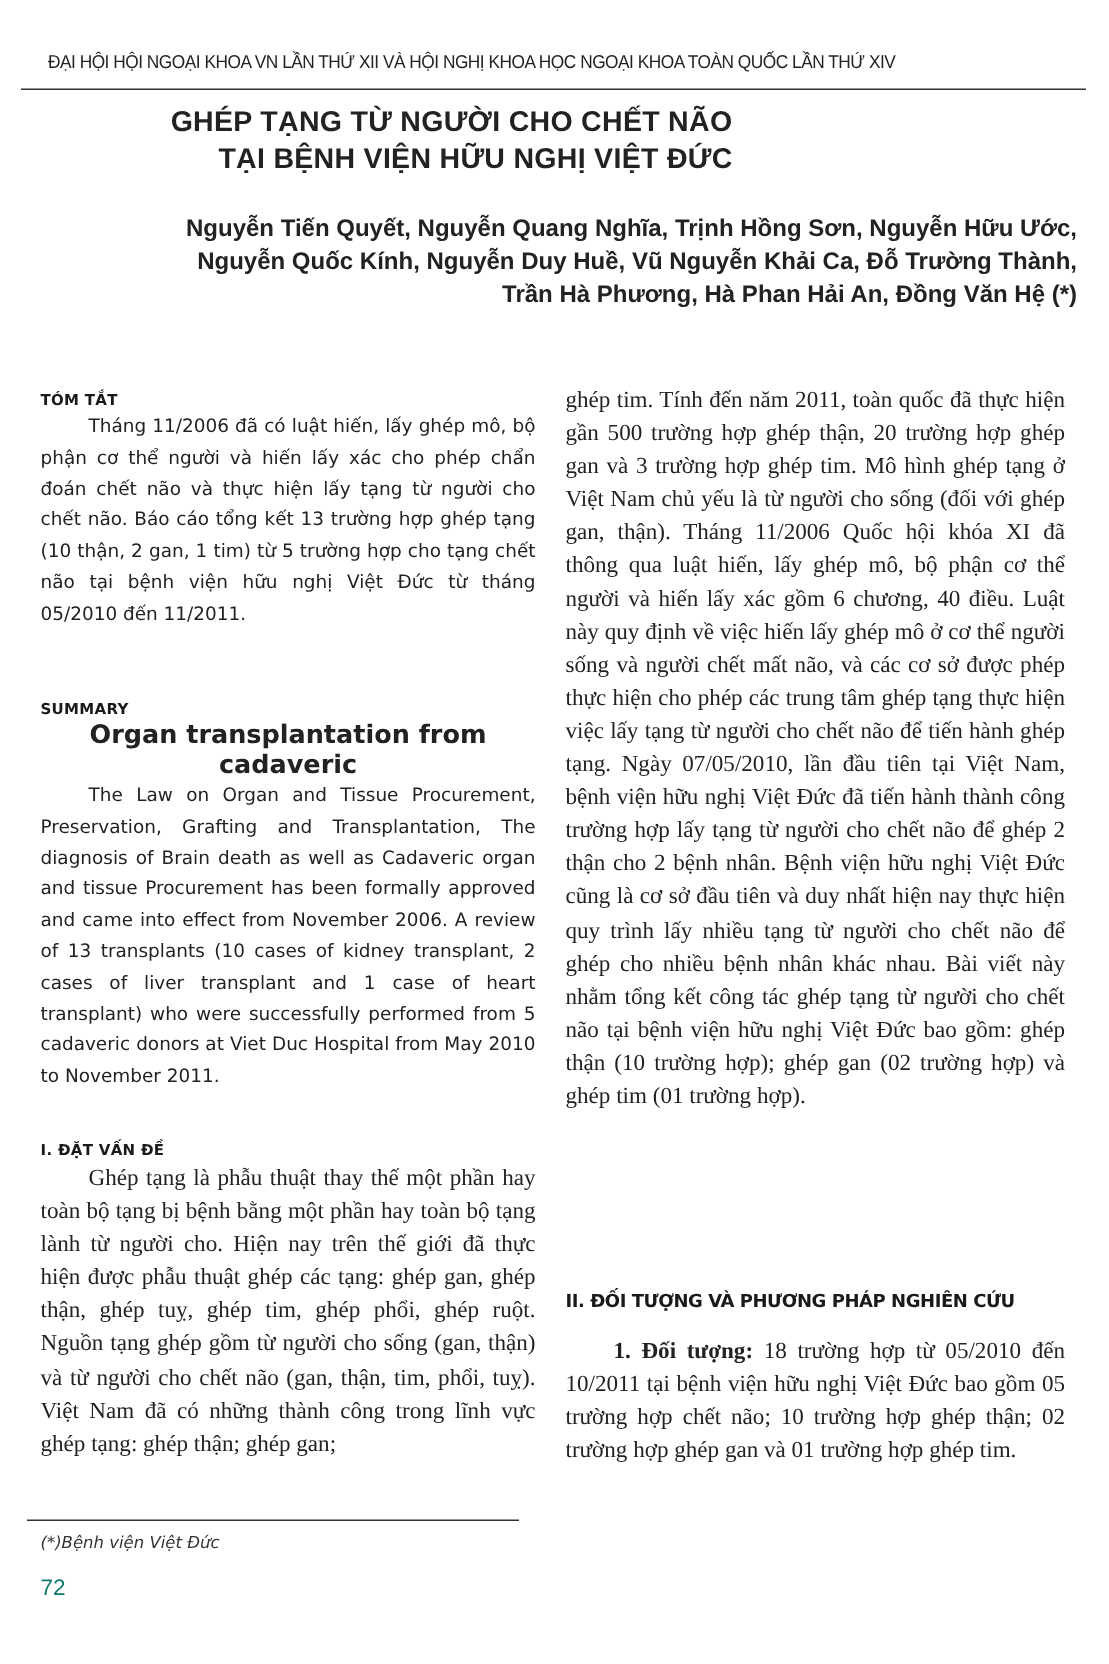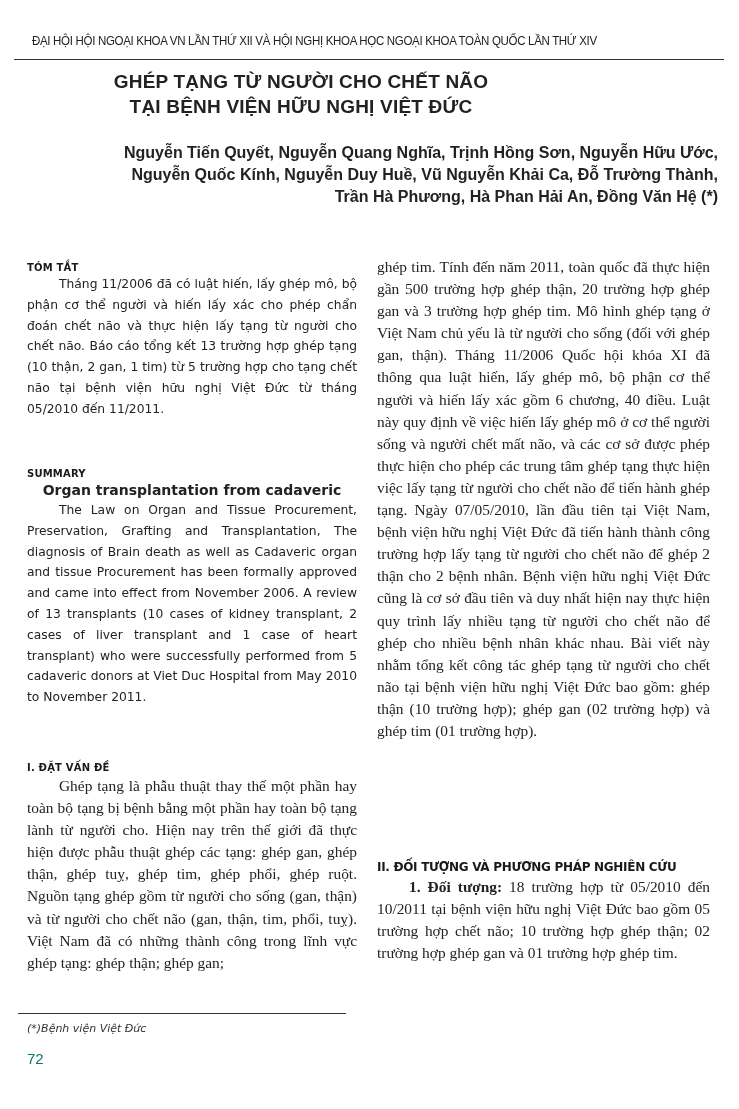--- a/index.html
+++ b/index.html
@@ -21,35 +21,35 @@
     font-family:Liberation Sans, sans-serif; font-weight:bold; font-size:16px; line-height:22px; color:#222;
   }
   .col { width:330px; }
   .col-left { left:27px; }
   .col-right { left:377px; width:333px; }
   .sans { font-family:"DejaVu Sans", sans-serif; font-size:12.3px; line-height:20.8px; text-align:justify; color:#222; }
   .serif { font-family:"Liberation Serif", serif; font-size:15.4px; line-height:22.1px; text-align:justify; color:#222; }
   .h-sec { font-family:"DejaVu Sans", sans-serif; font-weight:bold; font-size:10px; color:#1a1a1a; letter-spacing:0.2px; }
   .h-sec-sm { font-family:"DejaVu Sans", sans-serif; font-weight:bold; font-size:12px; color:#1a1a1a; letter-spacing:-0.3px; white-space:nowrap; }
   .indent { text-indent:32px; }
-  .sum-title { font-family:"DejaVu Sans", sans-serif; font-weight:bold; font-size:14px; line-height:20px; text-align:center; color:#222; }
+  .sum-title { font-family:"DejaVu Sans", sans-serif; font-weight:bold; font-size:17px; line-height:20px; text-align:center; color:#222; }
   p { margin:0; }
   .footnote-rule { left:18px; top:1013px; width:328px; height:1px; background:#333; }
   .footnote { left:27px; top:1022px; font-family:"DejaVu Sans", sans-serif; font-style:italic; font-size:11px; color:#333; }
   .page-num { left:27px; top:1050px; font-family:"Liberation Sans", sans-serif; font-size:15px; color:#0f766e; }
   b.lbl { font-weight:bold; }
 </style>
 </head>
 <body>
 
 <div class="abs running-header">ĐẠI HỘI HỘI NGOẠI KHOA VN LẦN THỨ XII VÀ HỘI NGHỊ KHOA HỌC NGOẠI KHOA TOÀN QUỐC LẦN THỨ XIV</div>
 <div class="abs header-rule"></div>
 
 <div class="abs title" style="top:71px;">GHÉP TẠNG TỪ NGƯỜI CHO CHẾT NÃO</div>
-<div class="abs title" style="top:96px;">TẠI BỆNH VIỆN HỮU NGHỊ VIỆT ĐỨC</div>
+<div class="abs title" style="top:96px;padding-left:16px;">TẠI BỆNH VIỆN HỮU NGHỊ VIỆT ĐỨC</div>
 
 <div class="abs authors" style="top:142px;">Nguyễn Tiến Quyết, Nguyễn Quang Nghĩa, Trịnh Hồng Sơn, Nguyễn Hữu Ước,</div>
 <div class="abs authors" style="top:164px;">Nguyễn Quốc Kính, Nguyễn Duy Huề, Vũ Nguyễn Khải Ca, Đỗ Trường Thành,</div>
 <div class="abs authors" style="top:186px;">Trần Hà Phương, Hà Phan Hải An, Đồng Văn Hệ (*)</div>
 
 <div class="abs col col-left" style="top:262px;">
   <div class="h-sec" style="margin-bottom:1px;">TÓM TẮT</div>
   <p class="sans indent">Tháng 11/2006 đã có luật hiến, lấy ghép mô, bộ phận cơ thể người và hiến lấy xác cho phép chẩn đoán chết não và thực hiện lấy tạng từ người cho chết não. Báo cáo tổng kết 13 trường hợp ghép tạng (10 thận, 2 gan, 1 tim) từ 5 trường hợp cho tạng chết não tại bệnh viện hữu nghị Việt Đức từ tháng 05/2010 đến 11/2011.</p>
 </div>
 
@@ -66,15 +66,15 @@
 
 <div class="abs footnote-rule"></div>
 <div class="abs footnote">(*)Bệnh viện Việt Đức</div>
 <div class="abs page-num">72</div>
 
 <div class="abs col col-right" style="top:256px;">
   <p class="serif">ghép tim. Tính đến năm 2011, toàn quốc đã thực hiện gần 500 trường hợp ghép thận, 20 trường hợp ghép gan và 3 trường hợp ghép tim. Mô hình ghép tạng ở Việt Nam chủ yếu là từ người cho sống (đối với ghép gan, thận). Tháng 11/2006 Quốc hội khóa XI đã thông qua luật hiến, lấy ghép mô, bộ phận cơ thể người và hiến lấy xác gồm 6 chương, 40 điều. Luật này quy định về việc hiến lấy ghép mô ở cơ thể người sống và người chết mất não, và các cơ sở được phép thực hiện cho phép các trung tâm ghép tạng thực hiện việc lấy tạng từ người cho chết não để tiến hành ghép tạng. Ngày 07/05/2010, lần đầu tiên tại Việt Nam, bệnh viện hữu nghị Việt Đức đã tiến hành thành công trường hợp lấy tạng từ người cho chết não để ghép 2 thận cho 2 bệnh nhân. Bệnh viện hữu nghị Việt Đức cũng là cơ sở đầu tiên và duy nhất hiện nay thực hiện quy trình lấy nhiều tạng từ người cho chết não để ghép cho nhiều bệnh nhân khác nhau. Bài viết này nhằm tổng kết công tác ghép tạng từ người cho chết não tại bệnh viện hữu nghị Việt Đức bao gồm: ghép thận (10 trường hợp); ghép gan (02 trường hợp) và ghép tim (01 trường hợp).</p>
 </div>
 
 <div class="abs col col-right" style="top:860px;">
-  <div class="h-sec-sm" style="margin-bottom:2px;">II. ĐỐI TƯỢNG VÀ PHƯƠNG PHÁP NGHIÊN CỨU</div>
+  <div class="h-sec-sm" style="margin-bottom:16px;">II. ĐỐI TƯỢNG VÀ PHƯƠNG PHÁP NGHIÊN CỨU</div>
   <p class="serif indent"><b class="lbl">1. Đối tượng:</b><span> 18 trường hợp từ 05/2010 đến 10/2011 tại bệnh viện hữu nghị Việt Đức bao gồm 05 trường hợp chết não; 10 trường hợp ghép thận; 02 trường hợp ghép gan và 01 trường hợp ghép tim.</span></p>
 </div>
 
 </body></html>

